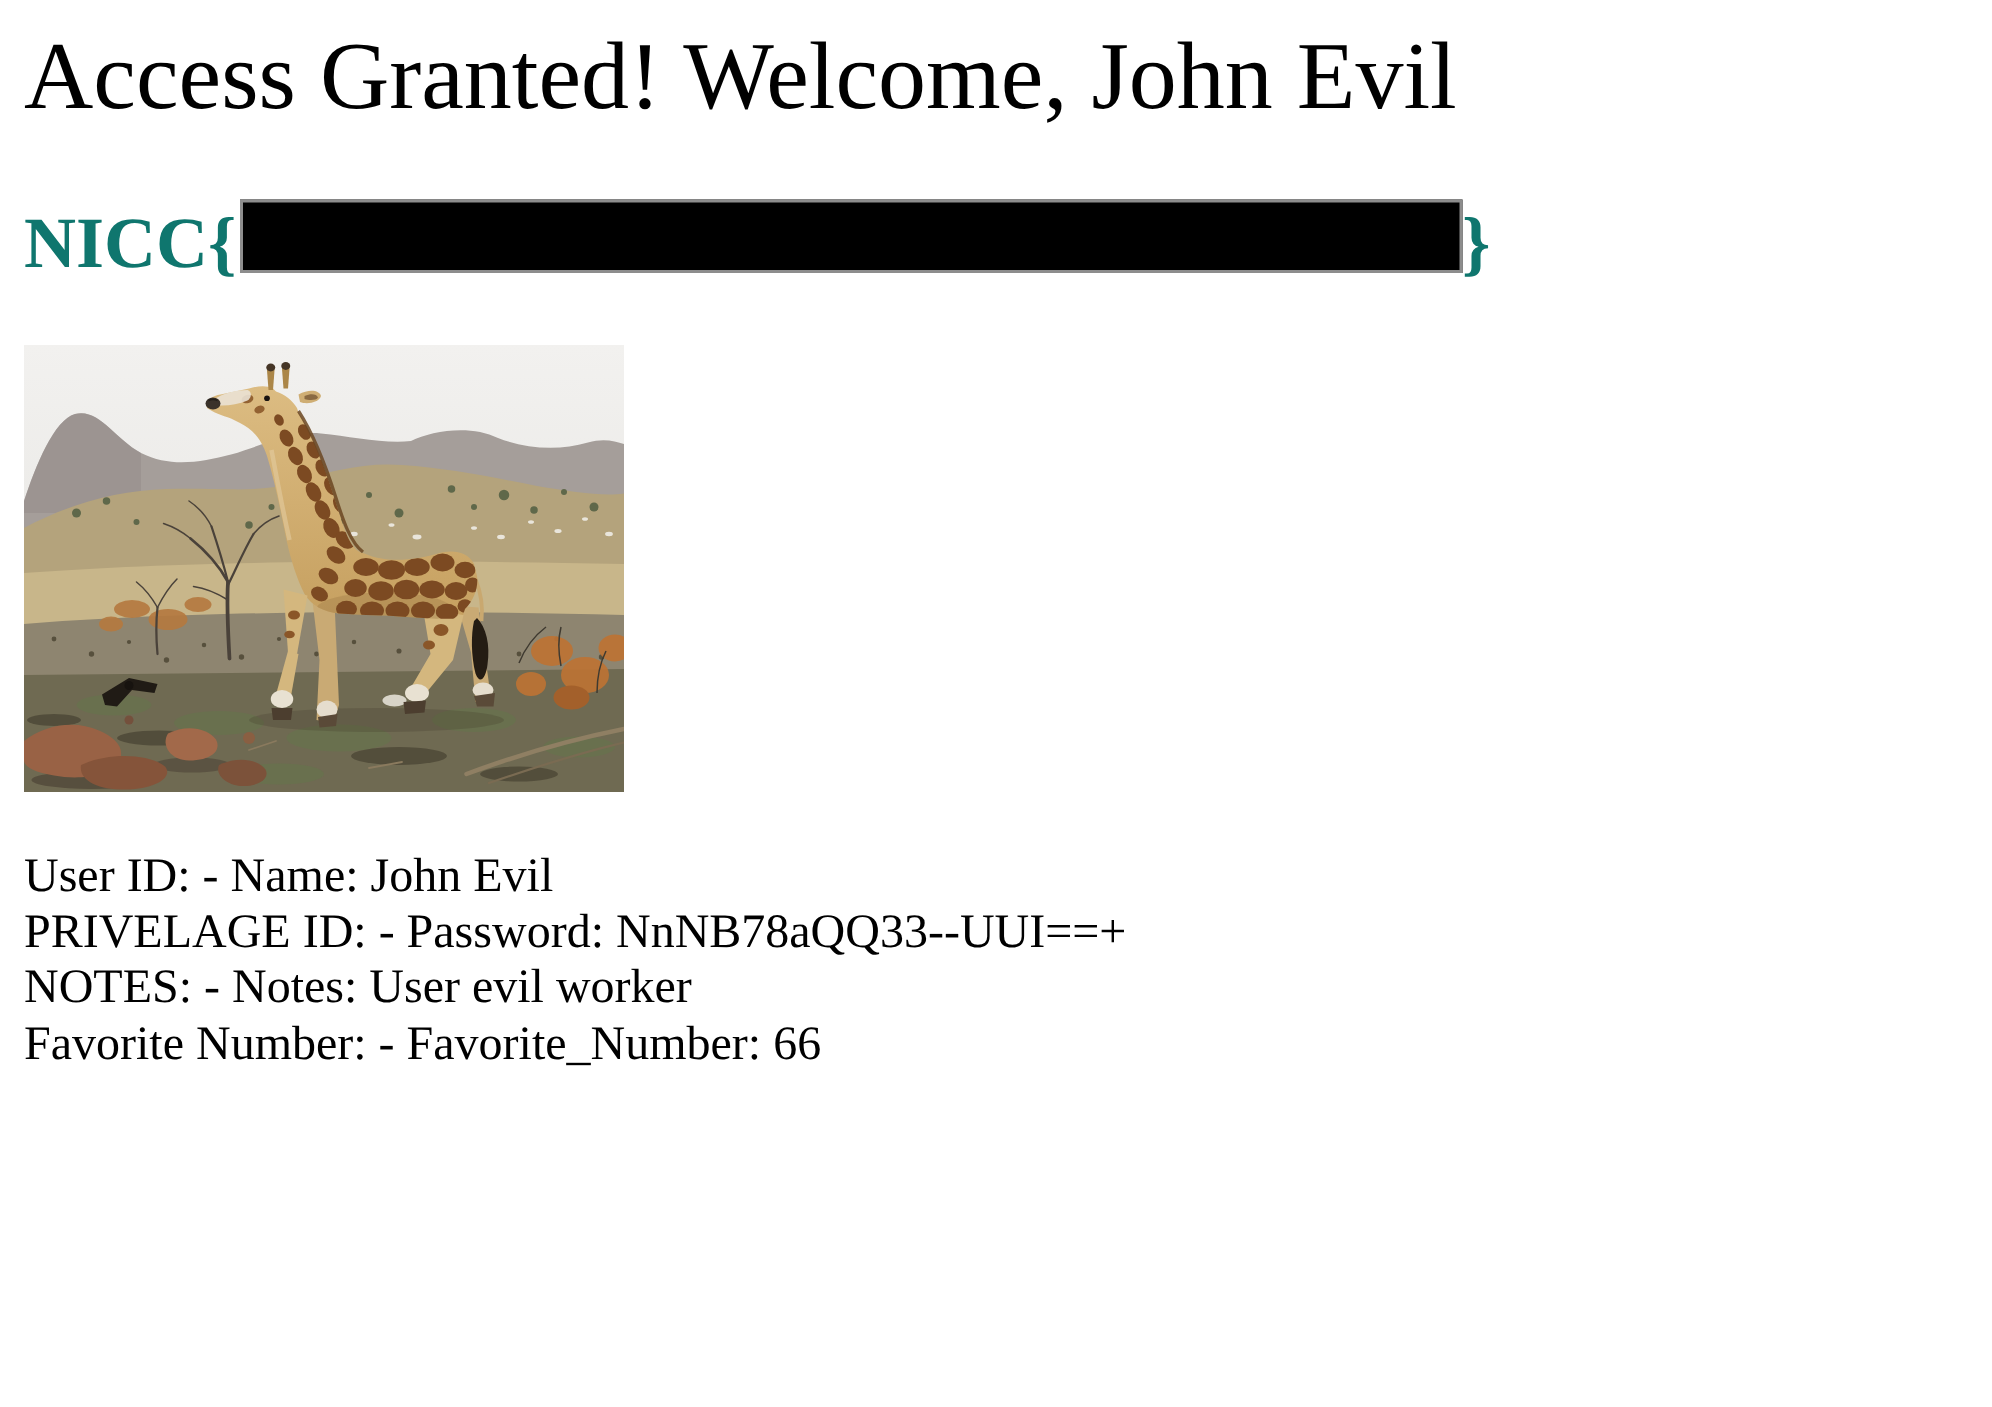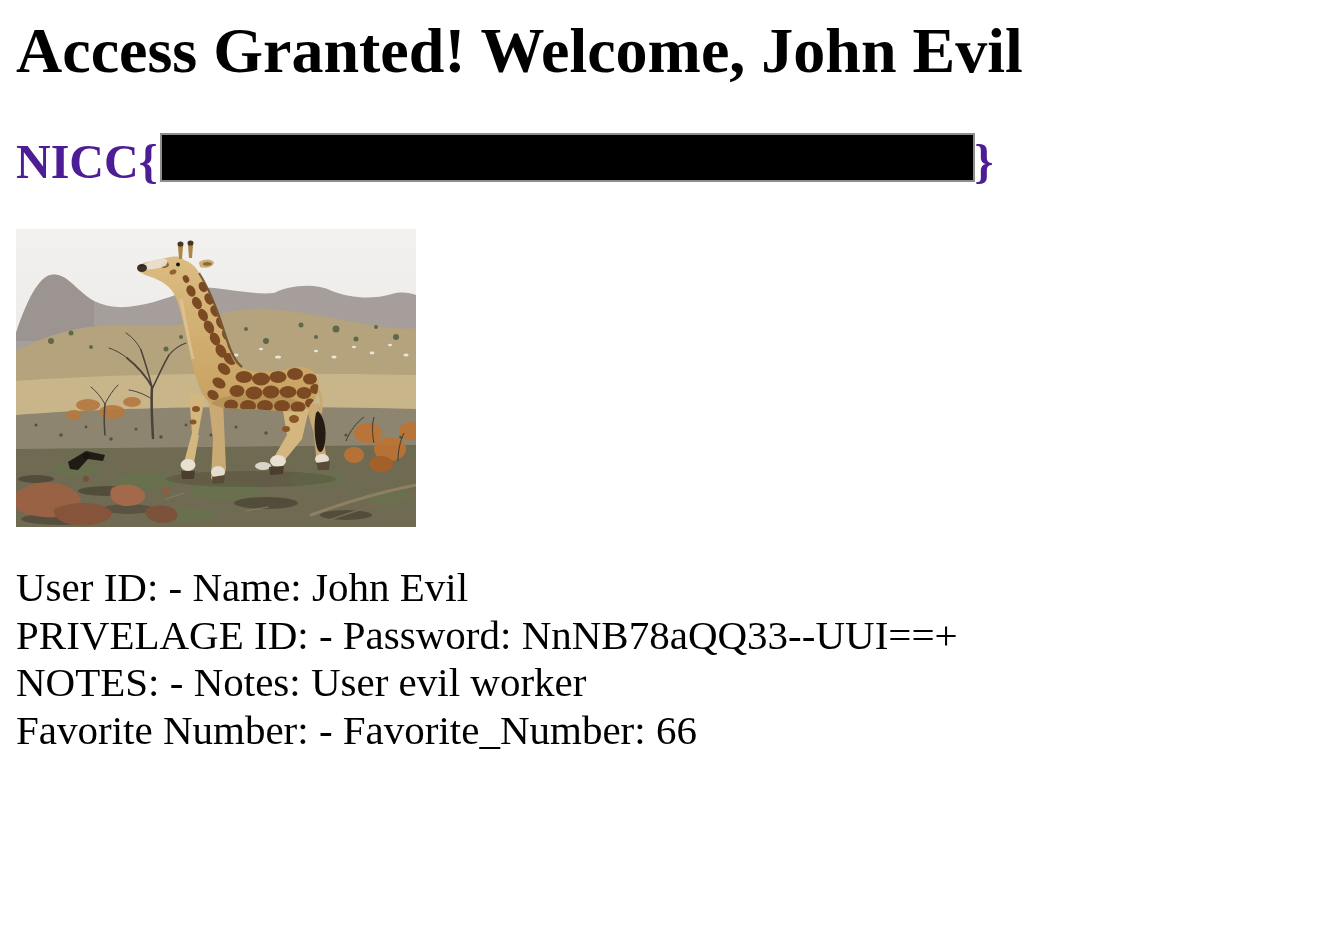--- a/index.html
+++ b/index.html
@@ -8,21 +8,21 @@
     height: 938px;
     box-sizing: border-box;
     background: #ffffff;
     color: #000000;
     font-family: "Liberation Serif", serif;
     overflow: hidden;
   }
   main { padding-left: 16px; }
   h1.title {
     font-size: 64px;
-    font-weight: bold;
+    font-weight: normal;
     margin: 16px 0 0 0;
     line-height: 1.1;
     white-space: nowrap;
   }
   h2.flag {
     font-size: 48px;
     font-weight: bold;
     margin: 47px 0 0 0;
     line-height: 1.1;
     white-space: nowrap;
@@ -38,32 +38,32 @@
     margin-left: 2px;
   }
   .photo {
     margin-top: 40px;
     width: 400px;
     height: 298px;
     line-height: 0;
   }
   .details {
     margin-top: 37px;
-    font-size: 41px;
+    font-size: 32px;
     line-height: 1.16;
   }
 </style>
 </head>
 <body style="background: rgb(255, 255, 255);">
 
 <main>
 
   <h1 class="title">Access Granted! Welcome, John Evil</h1>
 
-  <h2 class="flag" style="color: #4c1d95;"><span>NICC{</span><span class="redaction-bar" style="background: rgb(0, 0, 0);"></span><span>}</span></h2>
+  <h2 class="flag" style="color: #0f766e;"><span>NICC{</span><span class="redaction-bar" style="background: rgb(0, 0, 0);"></span><span>}</span></h2>
 
   <div class="photo">
     <svg viewBox="0 0 400 298" width="400" height="298" xmlns="http://www.w3.org/2000/svg">
       <defs>
         <linearGradient id="sky" x1="0" y1="0" x2="0" y2="1">
           <stop offset="0" stop-color="#f2f1ef"></stop>
           <stop offset="1" stop-color="#e3e2de"></stop>
         </linearGradient>
         <linearGradient id="coat" x1="0" y1="0" x2="0" y2="1">
           <stop offset="0" stop-color="#dcbc82"></stop>

